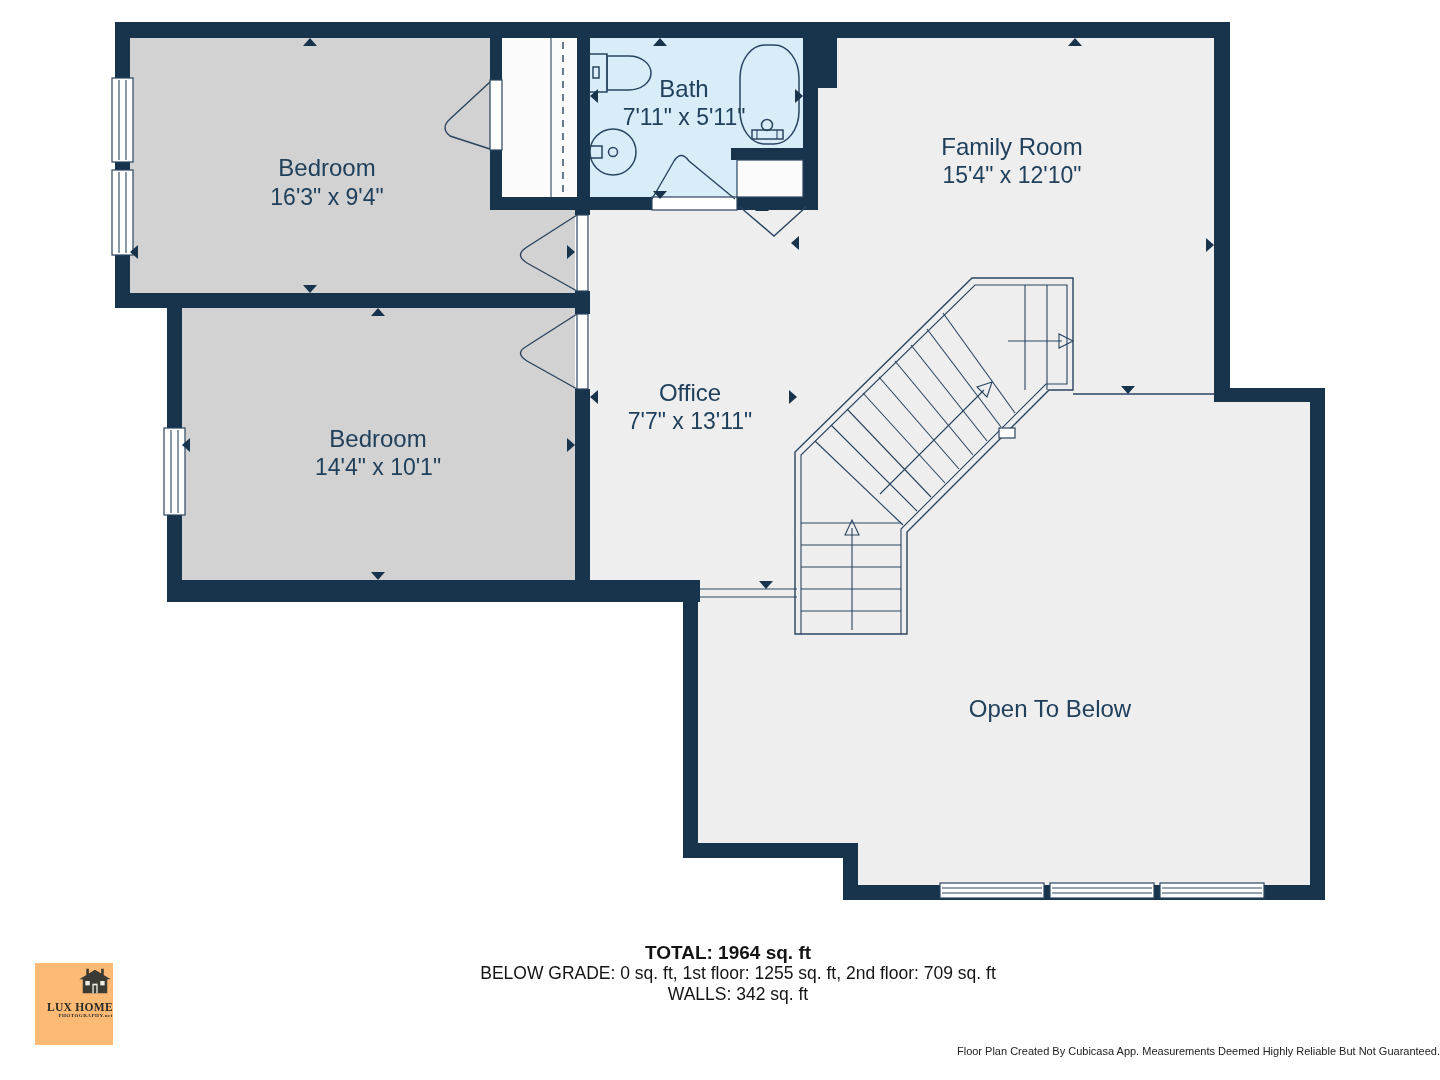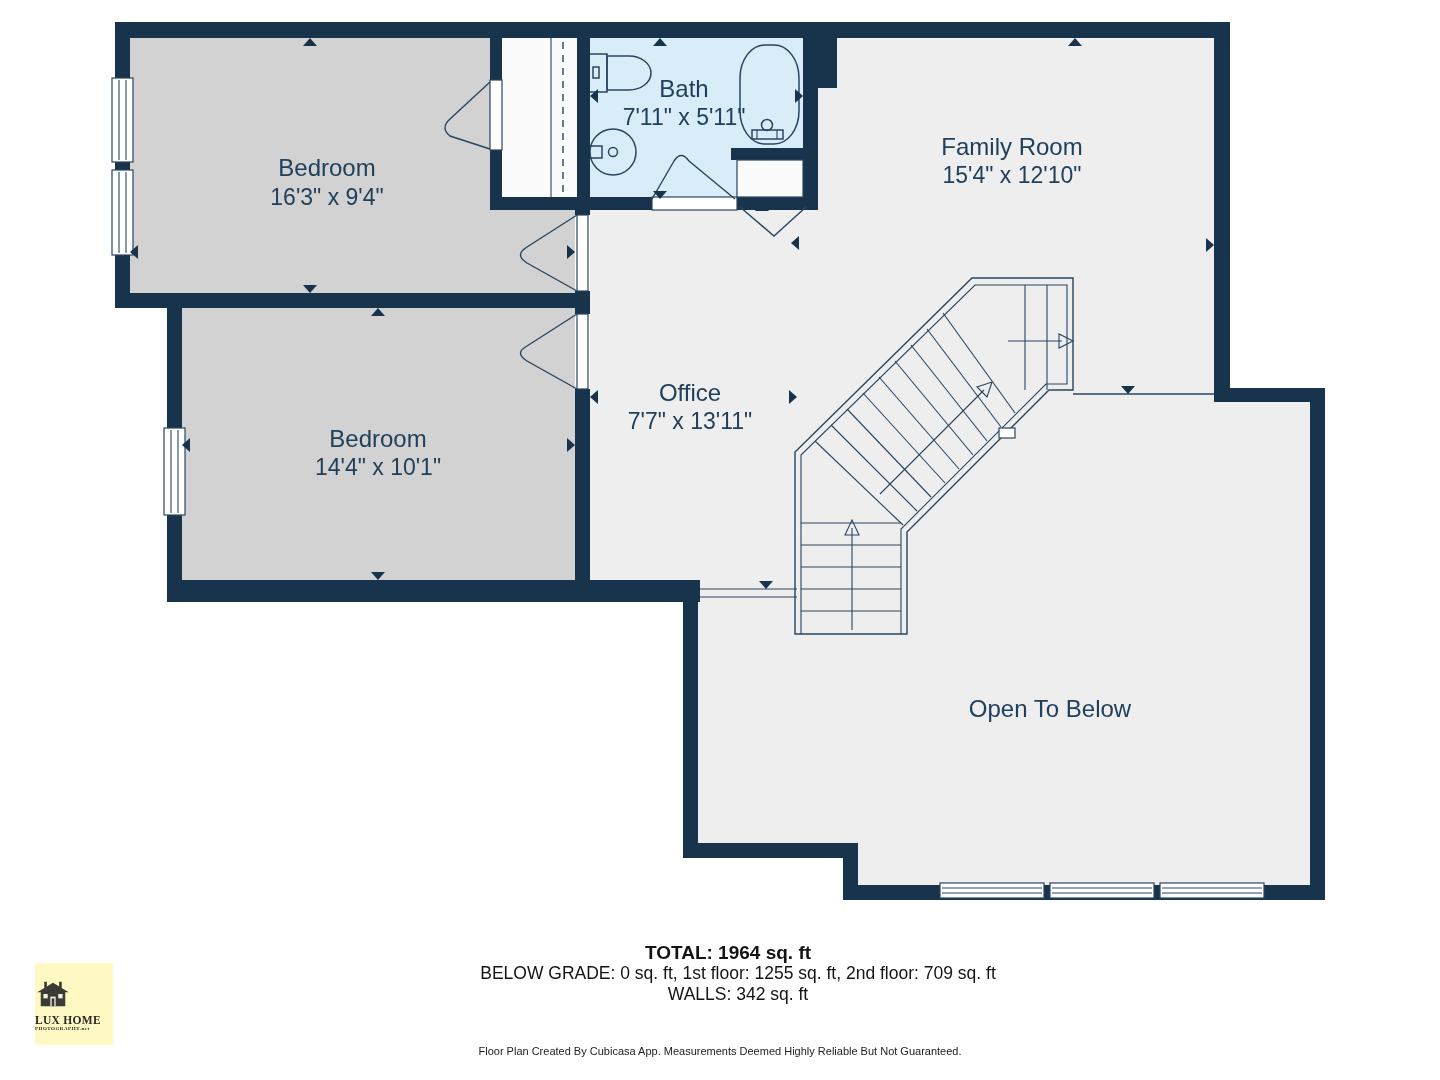--- a/index.html
+++ b/index.html
@@ -10,24 +10,24 @@
   .roomdims{font-size:23px;fill:#20405c;}
   .thin{stroke:#2a4560;stroke-width:1.4;fill:none;}
   .thin2{stroke:#2a4560;stroke-width:1.1;fill:none;}
   .dash{stroke:#2a4560;stroke-width:1.4;fill:none;stroke-dasharray:7 6;}
   .fixb{stroke:#2a4560;stroke-width:1.5;fill:none;}
   .win{fill:#ffffff;stroke:#2a4560;stroke-width:1.2;}
   .alc{fill:#fbfbfb;stroke:#2a4560;stroke-width:1.2;}
   .footer{position:absolute;top:942px;left:8px;width:100%;text-align:center;color:#141414;}
   .f-total{font-size:19px;font-weight:700;line-height:21px;}
   .f-line{font-size:17.5px;line-height:21px;padding-left:20px;}
-  .disclaimer{position:absolute;top:1045px;left:0;width:100%;text-align:center;
+  .disclaimer{position:absolute;top:1045px;left:0;width:100%;text-align:right;
               font-size:11px;color:#222222;}
-  .logo{position:absolute;left:35px;top:963px;width:78px;height:82px;background:#fef9c3;
-        text-align:left;padding-top:17px;box-sizing:border-box;}
+  .logo{position:absolute;left:35px;top:963px;width:78px;height:82px;background:#fdba74;
+        text-align:right;padding-top:4px;box-sizing:border-box;}
   .logo-title{font-family:"Liberation Serif",serif;font-weight:700;font-size:11.5px;
               letter-spacing:.3px;color:#2a2a26;margin-top:2px;white-space:nowrap;}
   .logo-sub{font-family:"Liberation Serif",serif;font-weight:700;font-size:5px;
             letter-spacing:.5px;color:#2a2a26;}
 </style>
 </head>
 <body>
 
 <div class="stage">
 

